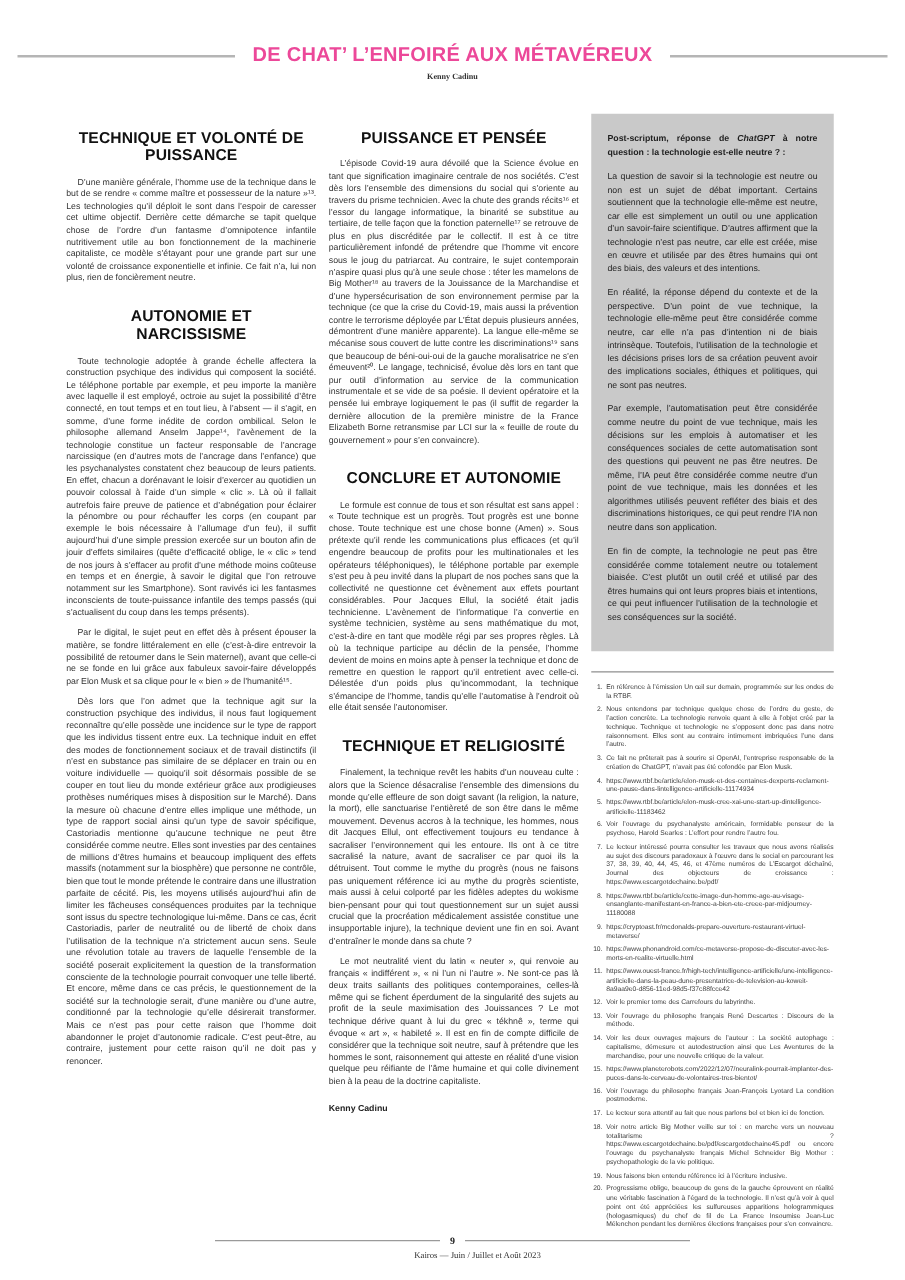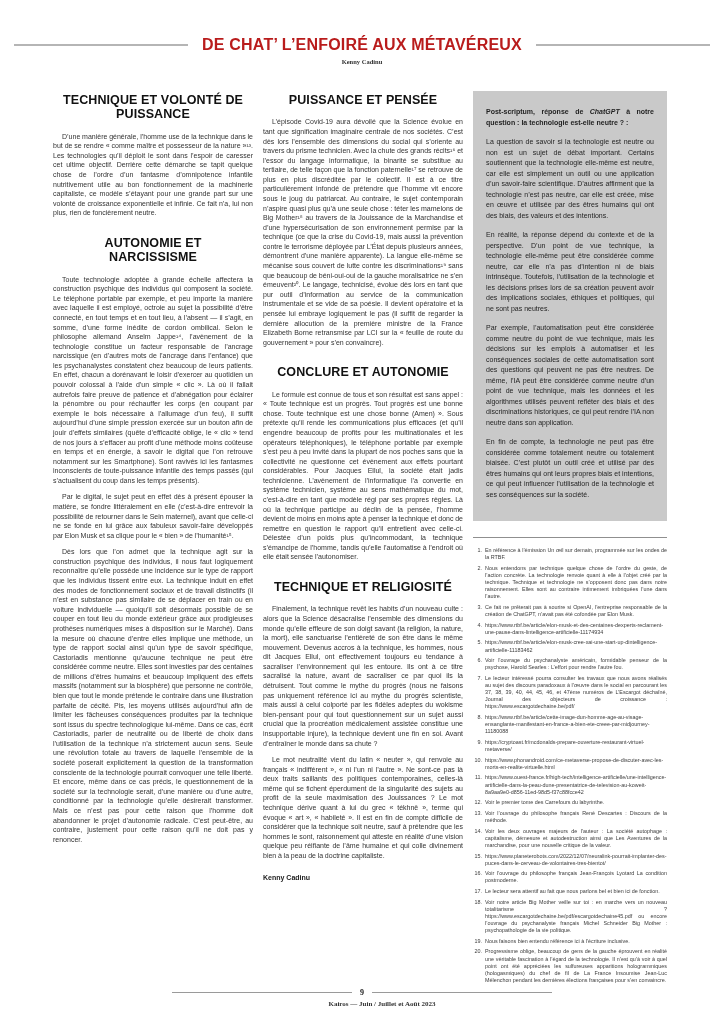--- a/index.html
+++ b/index.html
@@ -7,36 +7,36 @@
   .page {
     width:724px; height:1024px; background:#ffffff; position:relative;
     font-family:"Liberation Sans", sans-serif; color:#2e2e2e; overflow:hidden;
     margin:0 auto;
   }
   
   .header { padding-top:36px; }
   .title-row { display:flex; align-items:center; gap:14px; padding:0 14px; }
   .hrule { flex:1; height:2px; background:#b5b5b5; }
   .article-title {
-    font-size:16px; font-weight:bold; letter-spacing:.2px; color:#b91c1c;
+    font-size:16px; font-weight:bold; letter-spacing:.2px; color:#ec4899;
     white-space:nowrap; text-align:left;
   }
   .author {
     text-align:center; font-family:"Liberation Serif", serif; font-weight:bold;
     font-size:6.5px; color:#333; margin-top:4px;
   }
   
   .columns { display:flex; gap:10px; padding:0 53px; margin-top:26px; align-items:flex-start; }
   .col { flex:0 0 200px; width:200px; }
   .col3 { flex:0 0 194px; width:194px; }
   .sec-h {
     font-size:12.5px; font-weight:800; text-align:center; color:#111;
     line-height:1.15; letter-spacing:.1px; margin:18px 6px 10px;
   }
-  .sec-h.first { margin-top:2px; }
+  .sec-h.first { margin-top:12px; }
   .col p.body {
     font-size:7px; line-height:1.37; text-align:justify; color:#333;
     text-indent:9px; margin-bottom:7px; word-spacing:-.2px;
   }
   .signature { font-size:7px; font-weight:bold; color:#222; margin-top:14px; }
   
   .ps-box { background:#c9c9c9; padding:16px 13px 12px; color:#1f1f1f; }
   .ps-box p { font-size:7px; line-height:1.5; text-align:justify; margin-bottom:9px; }
   .ps-title { font-weight:bold; }
   .i { font-style:italic; }
@@ -45,21 +45,21 @@
   .footnotes { list-style:none; }
   .fn-item { display:flex; gap:3px; margin-bottom:3.5px; }
   .fn-num { flex:0 0 9px; font-size:5.4px; line-height:1.32; color:#3c3c3c; text-align:right; }
   .fn-text { flex:1; font-size:5.4px; line-height:1.32; color:#3c3c3c; text-align:justify; }
   
   .footer { position:absolute; left:0; right:0; bottom:16px; }
   .pageno-row { display:flex; align-items:center; gap:8px; padding:0 172px; }
   .pageno-row .hrule { height:1.5px; background:#9a9a9a; }
   .page-number { font-family:"Liberation Serif", serif; font-weight:bold; font-size:8px; color:#222; }
   .footer-text {
-    text-align:center; font-family:"Liberation Serif", serif; font-weight:bold;
+    text-align:center; font-family:"Liberation Serif", serif; font-weight:normal;
     font-size:7px; color:#333; margin-top:3px;margin-left:40px;
   }
 </style>
 </head>
 <body>
 
 <div class="page">
 
   <header class="header">
     <div class="title-row">

